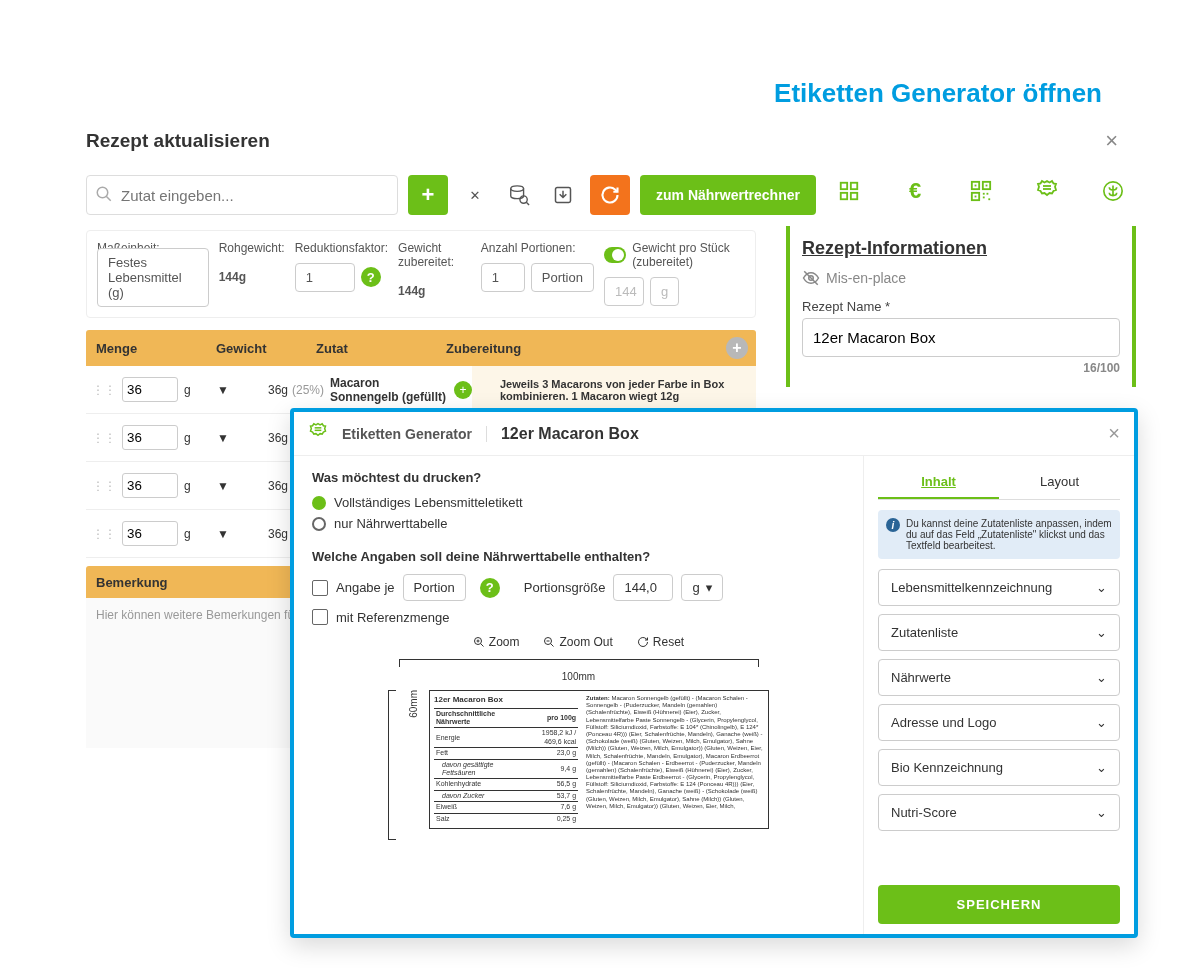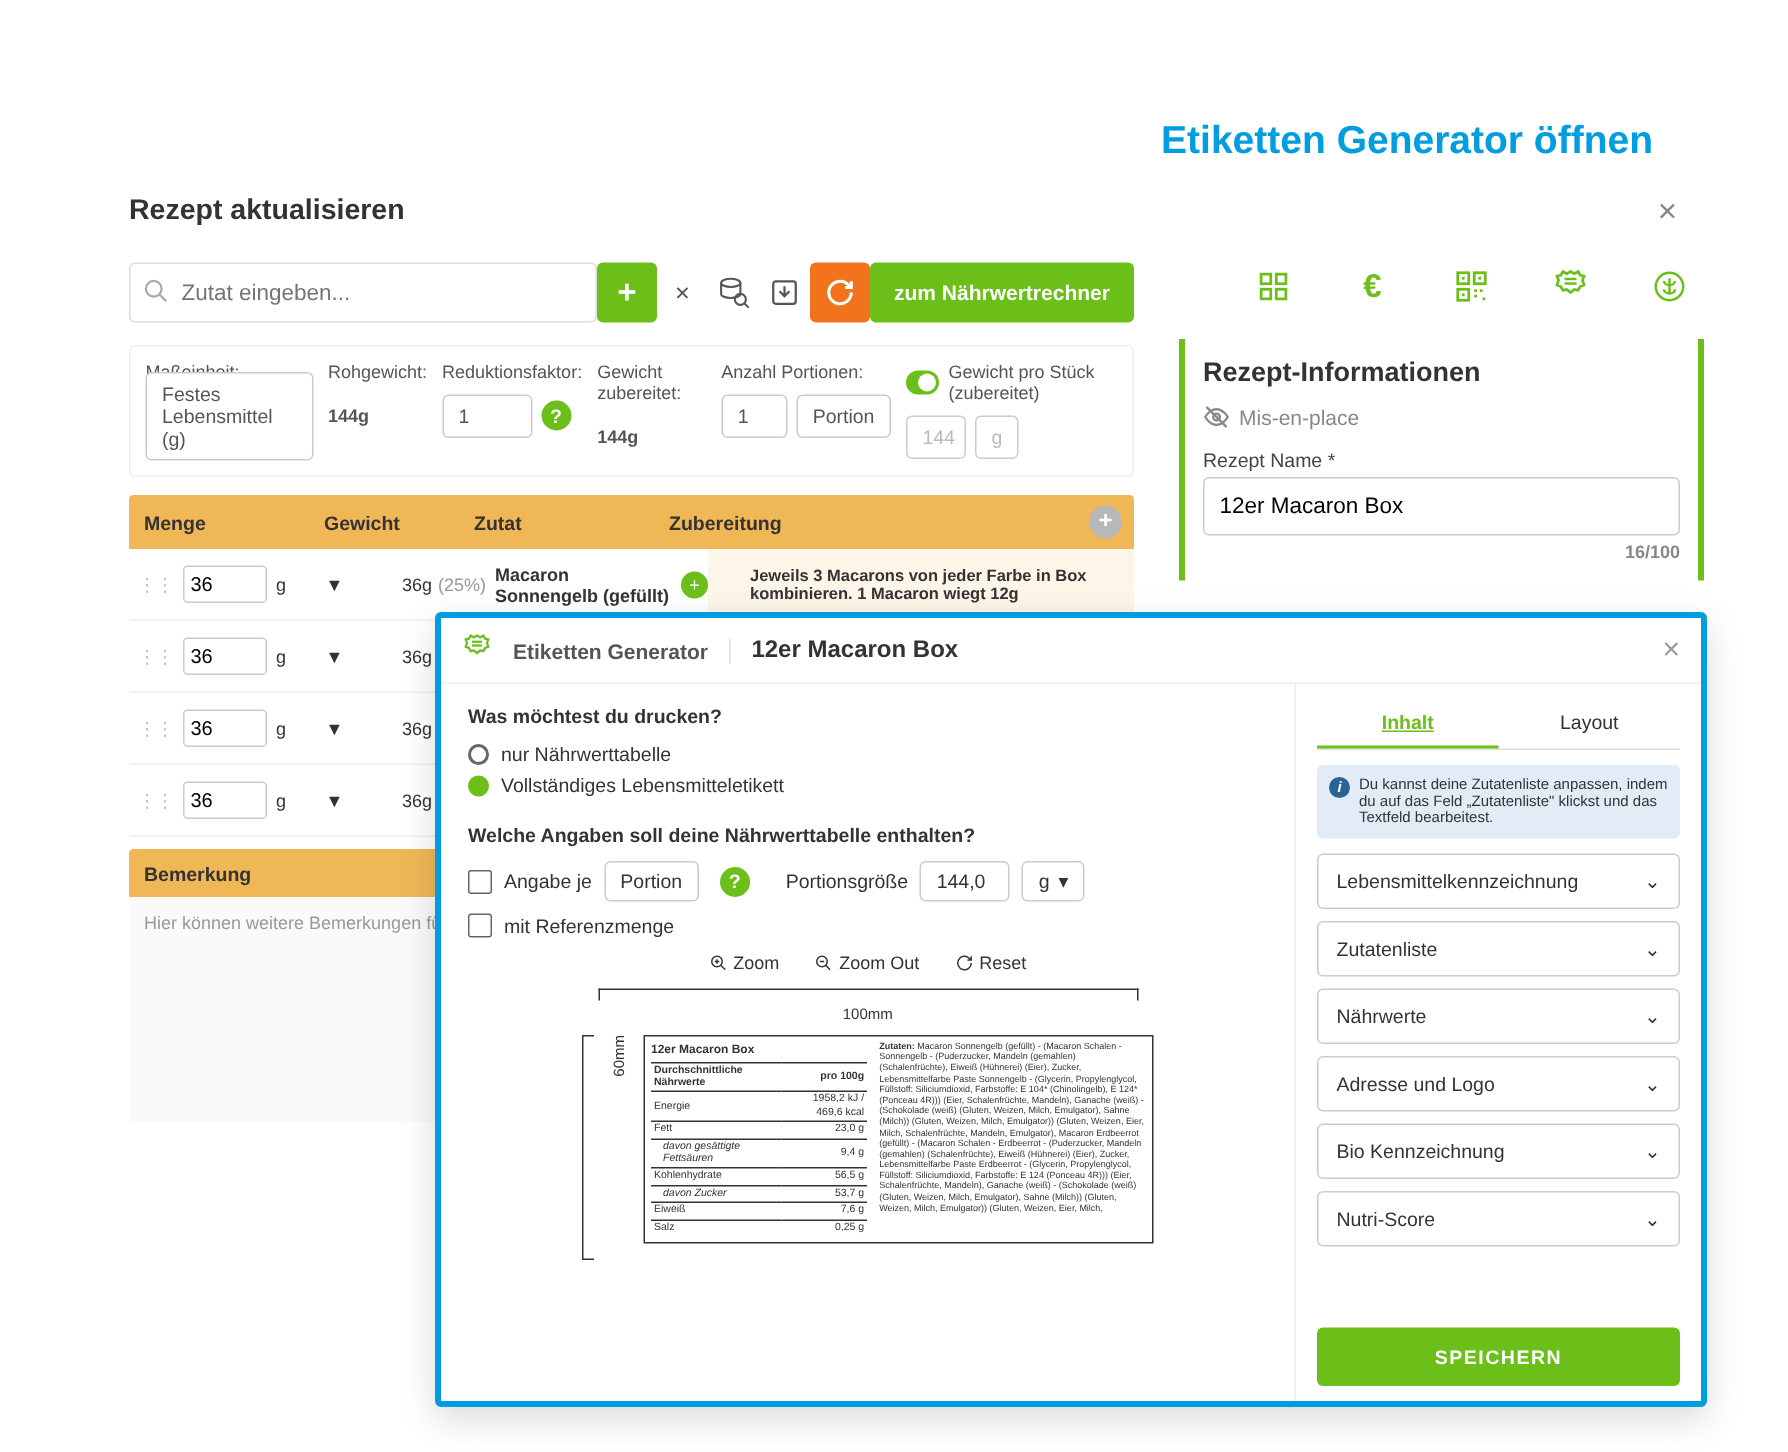--- a/index.html
+++ b/index.html
@@ -3,39 +3,39 @@
 <meta charset="utf-8">
 <style>
   * { box-sizing: border-box; margin: 0; padding: 0; }
   body { font-family: -apple-system, BlinkMacSystemFont, "Segoe UI", Arial, sans-serif; background: #fff; width: 1192px; height: 968px; position: relative; font-size: 13px; color: #333; }
   .annotation-header { position: absolute; top: 78px; right: 90px; color: #009de0; font-size: 26px; font-weight: 700; }
   .arrow { position: absolute; pointer-events: none; }
   .highlight-box { position: absolute; border: 3px solid #009de0; }
   .main-panel { position: absolute; left: 86px; top: 122px; width: 1052px; background: #fff; }
   .panel-title { font-size: 19px; font-weight: 700; padding: 8px 0 18px 0; }
   .close-x { position: absolute; right: 20px; top: 6px; font-size: 22px; color: #888; cursor: pointer; }
-  .row1 { display: flex; align-items: center; height: 50px; }
+  .row1 { display: flex; align-items: center; height: 50px; gap: 10px; }
   .search-wrap { display: flex; align-items: center; flex: 0 0 312px; border: 1px solid #ddd; border-radius: 4px; height: 40px; padding: 0 8px; }
   .search-icon { color: #aaa; margin-right: 8px; }
   .search-input { border: none; outline: none; font-size: 15px; color: #888; flex: 1; }
   .add-btn { width: 40px; height: 40px; background: #6cbf18; border-radius: 4px; display: flex; align-items: center; justify-content: center; color: #fff; font-size: 22px; font-weight: 700; cursor: pointer; }
   .tool-icon { width: 34px; height: 34px; display: flex; align-items: center; justify-content: center; color: #555; cursor: pointer; }
   .refresh-btn { width: 40px; height: 40px; background: #f3731c; border-radius: 4px; display: flex; align-items: center; justify-content: center; color: #fff; cursor: pointer; }
   .calc-btn { height: 40px; padding: 0 16px; background: #6cbf18; color: #fff; border-radius: 4px; display: flex; align-items: center; font-weight: 600; font-size: 14px; cursor: pointer; }
   .right-icons { position: absolute; left: 736px; top: 0; display: flex; gap: 40px; padding: 8px 14px; }
   .ri { width: 26px; height: 26px; display: flex; align-items: center; justify-content: center; color: #6cbf18; cursor: pointer; }
   .row2 { display: flex; gap: 10px; margin-top: 10px; border: 1px solid #eee; border-radius: 4px; padding: 10px; width: 670px; }
   .field-col { display: flex; flex-direction: column; gap: 6px; font-size: 12px; color: #555; }
   .field-col .val { display: flex; align-items: center; height: 32px; }
   .select-box { border: 1px solid #ccc; border-radius: 4px; padding: 6px 10px; font-size: 13px; background: #fff; }
   .help-dot { width: 20px; height: 20px; border-radius: 50%; background: #6cbf18; color: #fff; display: inline-flex; align-items: center; justify-content: center; font-weight: 700; font-size: 13px; margin-left: 6px; }
   .toggle { width: 32px; height: 16px; background: #6cbf18; border-radius: 8px; position: relative; }
   .toggle::after { content: ''; width: 12px; height: 12px; background: #fff; border-radius: 50%; position: absolute; right: 2px; top: 2px; }
   .info-panel { position: absolute; left: 700px; top: 56px; width: 350px; border-left: 4px solid #6cbf18; border-right: 4px solid #6cbf18; padding: 12px; }
-  .info-title { font-size: 18px; font-weight: 700; margin-bottom: 10px; }
+  .info-title { font-size: 18px; font-weight: 700; margin-bottom: 10px; text-decoration: underline; }
   .mis { color: #888; font-size: 14px; display: flex; align-items: center; gap: 6px; margin-bottom: 12px; }
   .field-label { font-size: 13px; color: #444; margin-bottom: 4px; }
   .name-input { width: 100%; border: 1px solid #ccc; border-radius: 4px; padding: 10px; font-size: 15px; }
   .counter { text-align: right; font-size: 12px; color: #888; margin-top: 4px; font-weight: bold; }
   .table-hdr { display: flex; background: #f0b756; color: #333; font-weight: 700; font-size: 13px; height: 36px; align-items: center; width: 670px; margin-top: 12px; border-radius: 3px 3px 0 0; }
   .th { padding: 0 10px; }
   .add-circle { width: 22px; height: 22px; background: #b8b8b8; border-radius: 50%; display: flex; align-items: center; justify-content: center; color: #fff; margin-left: auto; margin-right: 8px; font-size: 16px; }
   .tr { display: flex; align-items: center; width: 670px; border-bottom: 1px solid #eee; height: 48px; font-size: 12px; }
   .drag { color: #bbb; padding: 0 6px; }
   .qty-input { width: 56px; border: 1px solid #ccc; border-radius: 3px; padding: 4px; text-align: left; }
@@ -311,26 +311,26 @@
           <line x1="8" y1="10" x2="16" y2="10"></line>
         </svg></span>
     <span class="gen-label">Etiketten Generator</span>
     <span class="gen-title">12er Macaron Box</span>
     <span class="modal-close">×</span>
   </div>
   <div class="modal-body">
     <div class="modal-left">
       <div class="q">Was möchtest du drucken?</div>
       <div class="radio-row">
+          <span class="radio checked"></span>
+          <span>Vollständiges Lebensmitteletikett</span>
+        </div>
+      <div class="radio-row">
           <span class="radio"></span>
           <span>nur Nährwerttabelle</span>
-        </div>
-      <div class="radio-row">
-          <span class="radio checked"></span>
-          <span>Vollständiges Lebensmitteletikett</span>
         </div>
 
       <div class="q" style="margin-top:18px">Welche Angaben soll deine Nährwerttabelle enthalten?</div>
       <div class="chk-row">
         <span class="chk"></span>
         <span>Angabe je</span>
         <span class="sel">Portion</span>
         <span class="help-dot">?</span>
         <span style="margin-left:16px">Portionsgröße</span>
         <span class="sel" style="width:60px">144,0</span>

